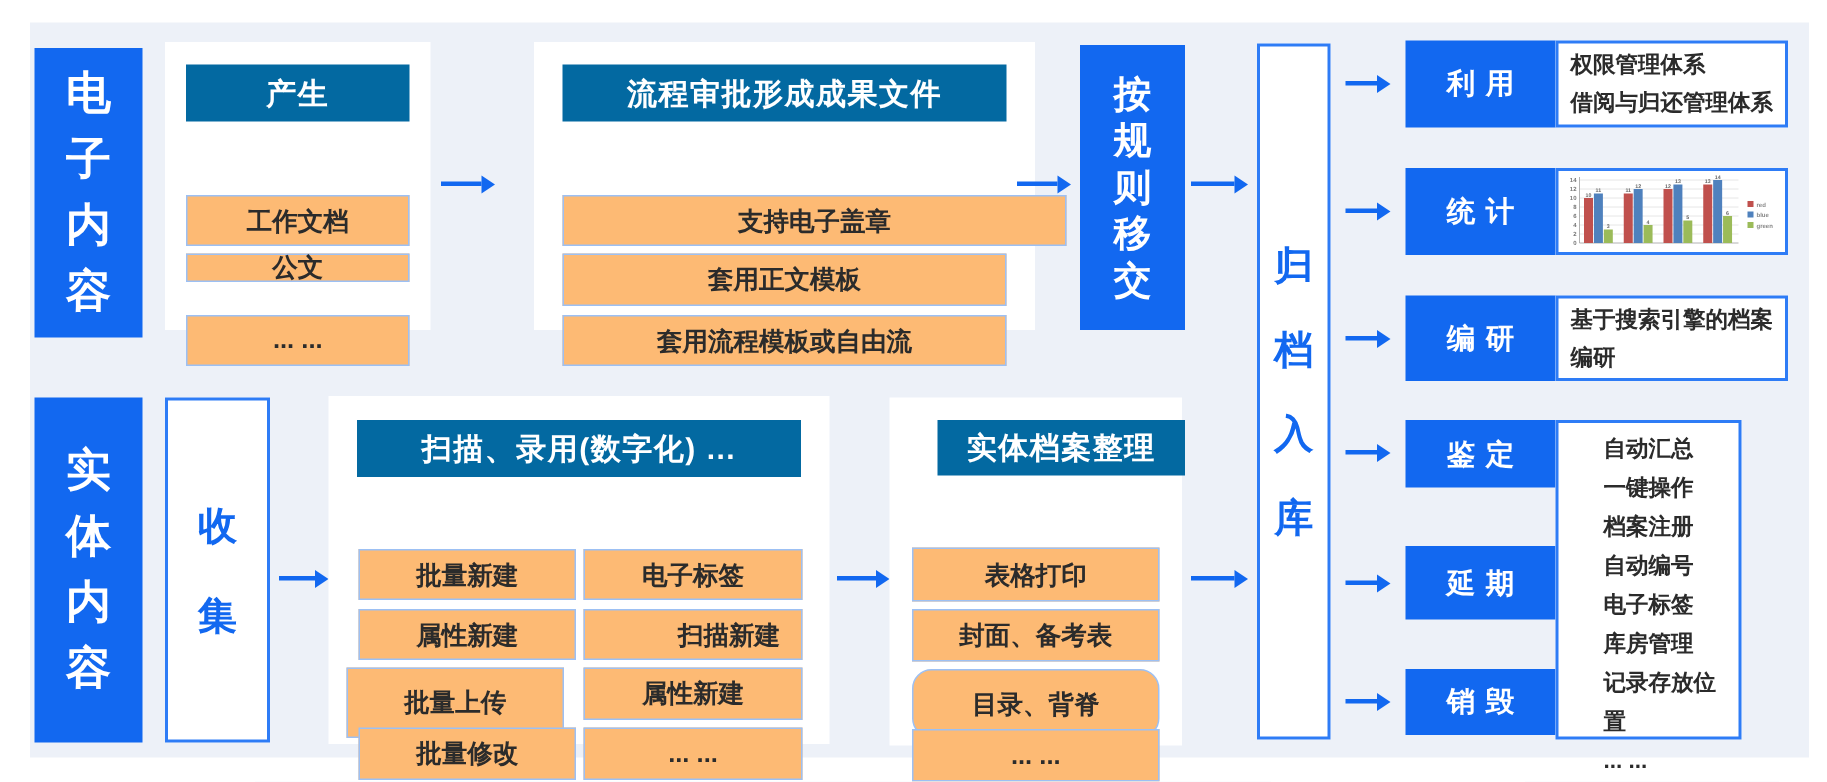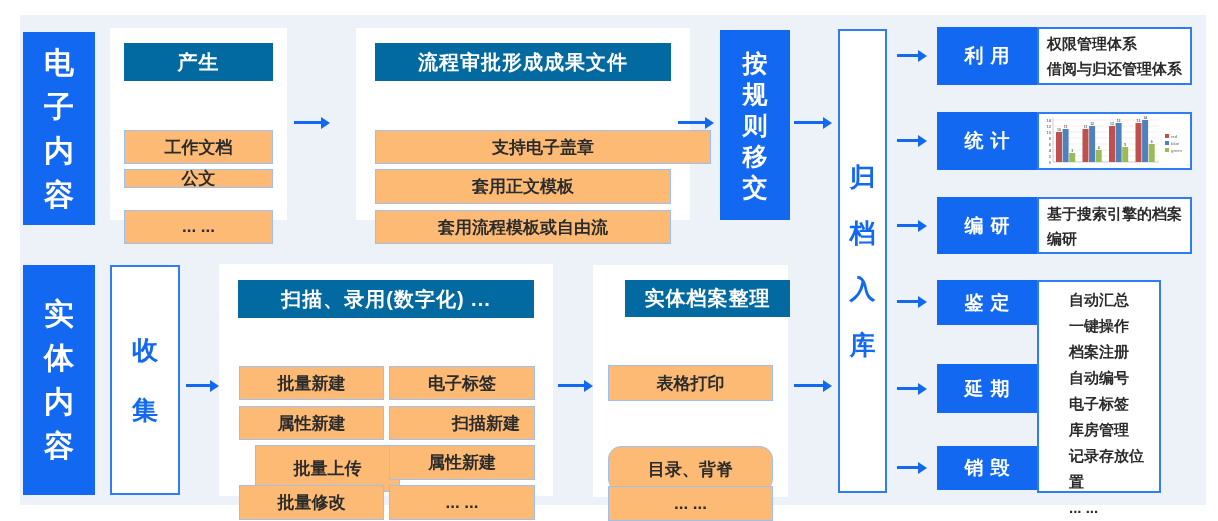--- a/index.html
+++ b/index.html
@@ -91,31 +91,32 @@
 集</div>
 
   <div class="arrow" style="left:186px; top:384px; width:24px;"></div>
 
   <div class="abs white-panel" style="left:219px; top:264px; width:334px; height:232px;">
     <div class="panel-header" style="left:19px; top:16px; width:296px; height:38px;">扫描、录用(数字化) ...</div>
     <div class="panel-item" style="left:20px;  top:59px;  width:145px; height:34px;">批量新建</div>
     <div class="panel-item" style="left:170px; top:59px;  width:146px; height:34px;">电子标签</div>
     <div class="panel-item" style="left:20px;  top:99px;  width:145px; height:34px;">属性新建</div>
     <div class="panel-item" style="left:170px; top:99px;  width:146px; height:34px;padding-left:48px;">扫描新建</div>
-    <div class="panel-item" style="left:36px;  top:138px; width:145px; height:47px;font-family:Liberation Mono, monospace;">批量上传</div>
+    <div class="panel-item" style="left:12px;  top:138px; width:145px; height:47px;font-family:Liberation Mono, monospace;">批量上传</div>
     <div class="panel-item" style="left:170px; top:138px; width:146px; height:35px;">属性新建</div>
     <div class="panel-item" style="left:20px;  top:178px; width:145px; height:35px;">批量修改</div>
     <div class="panel-item" style="left:170px; top:178px; width:146px; height:35px;">... ...</div>
   </div>
 
   <div class="arrow" style="left:558px; top:384px; width:26px;"></div>
 
   <div class="abs white-panel" style="left:593px; top:265px; width:195px; height:232px;">
     <div class="panel-header" style="left:32px; top:15px; width:165px; height:37px;">实体档案整理</div>
     <div class="panel-item" style="left:15px; top:57px;  width:165px; height:36px;">表格打印</div>
+    <div class="panel-item" style="left:15px; top:98px;  width:165px; height:35px;">封面、备考表</div>
     <div class="panel-item" style="left:15px; top:138px; width:165px; height:46px;border-radius:13px;">目录、背脊</div>
     <div class="panel-item" style="left:15px; top:178px; width:165px; height:35px;">... ...</div>
   </div>
 
   <div class="arrow" style="left:794px; top:384px; width:29px;"></div>
 
   <div class="abs outline-box v-text archive-label" style="left:838px; top:29px; width:49px; height:464px;">归
 档
 入
 库</div>

